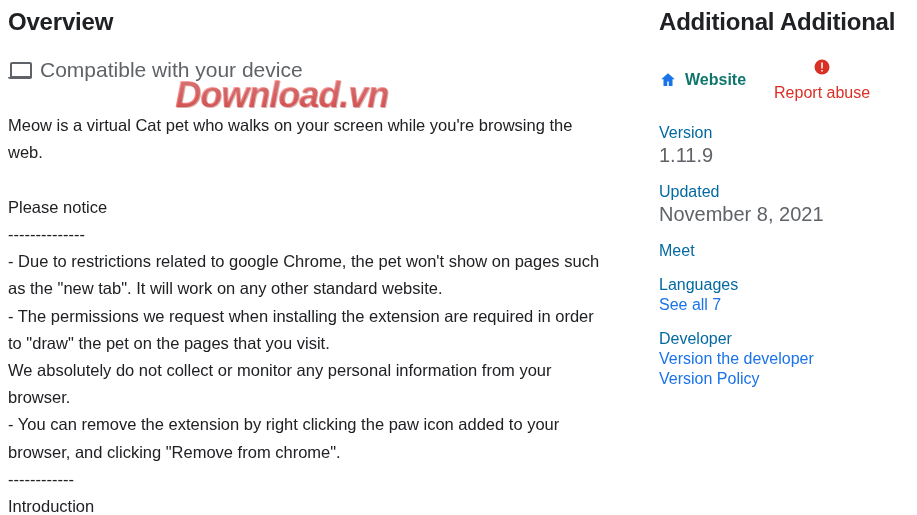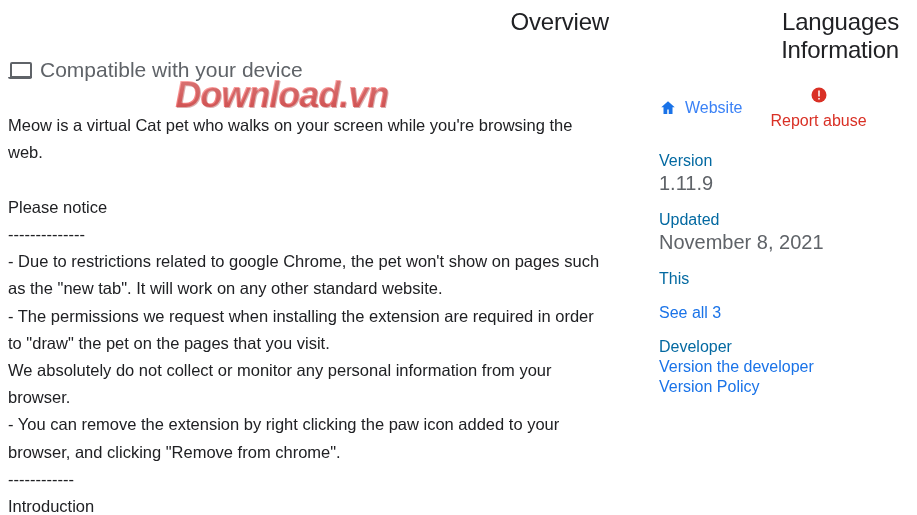--- a/index.html
+++ b/index.html
@@ -19,24 +19,23 @@
   .main {
     flex: 1;
     padding-right: 40px;
   }
   .sidebar {
     width: 260px;
     padding: 0 10px;
   }
   h2.section-title {
     font-size: 24px;
-    font-weight: 400;
+    font-weight: 700;
     margin: 8px 0 22px 0;
     letter-spacing: -0.2px;
-    text-align: right;
   }
   .compat {
     display: flex;
     align-items: center;
     gap: 10px;
     color: #5f6368;
     font-size: 21px;
     margin-bottom: 30px;
   }
   .laptop-icon {
@@ -86,21 +85,21 @@
     gap: 28px;
     margin-bottom: 22px;
   }
   .side-link {
     display: flex;
     align-items: center;
     gap: 8px;
     font-size: 16px;
     cursor: pointer;
   }
-  .side-link.website { color: #3b82f6; }
+  .side-link.website { color: #0f766e; font-weight: bold; }
   .side-link.abuse { color: #d93025; flex-direction: column; }
   .home-icon svg { display:block; }
   .flag-icon svg { display:block; }
   .info-block { margin-bottom: 16px; }
   .info-label {
     font-size: 16px;
     color: #0369a1;
     margin-bottom: 2px;
   }
   .info-value {
@@ -133,21 +132,21 @@
 We absolutely do not collect or monitor any personal information from your browser.
 - You can remove the extension by right clicking the paw icon added to your browser, and clicking "Remove from chrome".
 ------------
 Introduction
 ------------
 Meet your new virtual friend, Meow the Cat Pet.
 This game is about a pet named Meow, a lovely cat that will keep you</div>
   </div>
 
   <div class="sidebar">
-    <h2 class="section-title">Languages Information</h2>
+    <h2 class="section-title">Additional Additional</h2>
 
     <div class="side-actions">
       <div class="side-link website">
         <span class="home-icon">
           <svg width="18" height="18" viewBox="0 0 24 24">
               <path fill="#1a73e8" d="M12 3l9 8h-3v9h-5v-6H11v6H6v-9H3l9-8z"></path>
             </svg>
         </span>
         <span>Website</span>
       </div>
@@ -167,25 +166,26 @@
       <div class="info-label">Version</div>
       <div class="info-value">1.11.9</div>
     </div>
 
     <div class="info-block">
       <div class="info-label">Updated</div>
       <div class="info-value">November 8, 2021</div>
     </div>
 
     <div class="info-block">
-      <div class="info-label">This</div>
+      <div class="info-label">Meet</div>
     </div>
 
     <div class="info-block">
-      <div class="info-link">See all 3</div>
+      <div class="info-label">Languages</div>
+      <div class="info-link">See all 7</div>
     </div>
 
     <div class="info-block">
       <div class="info-label">Developer</div>
       <div class="info-link">Version the developer</div>
       <div class="info-link">Version Policy</div>
     </div>
   </div>
 </div>
 

